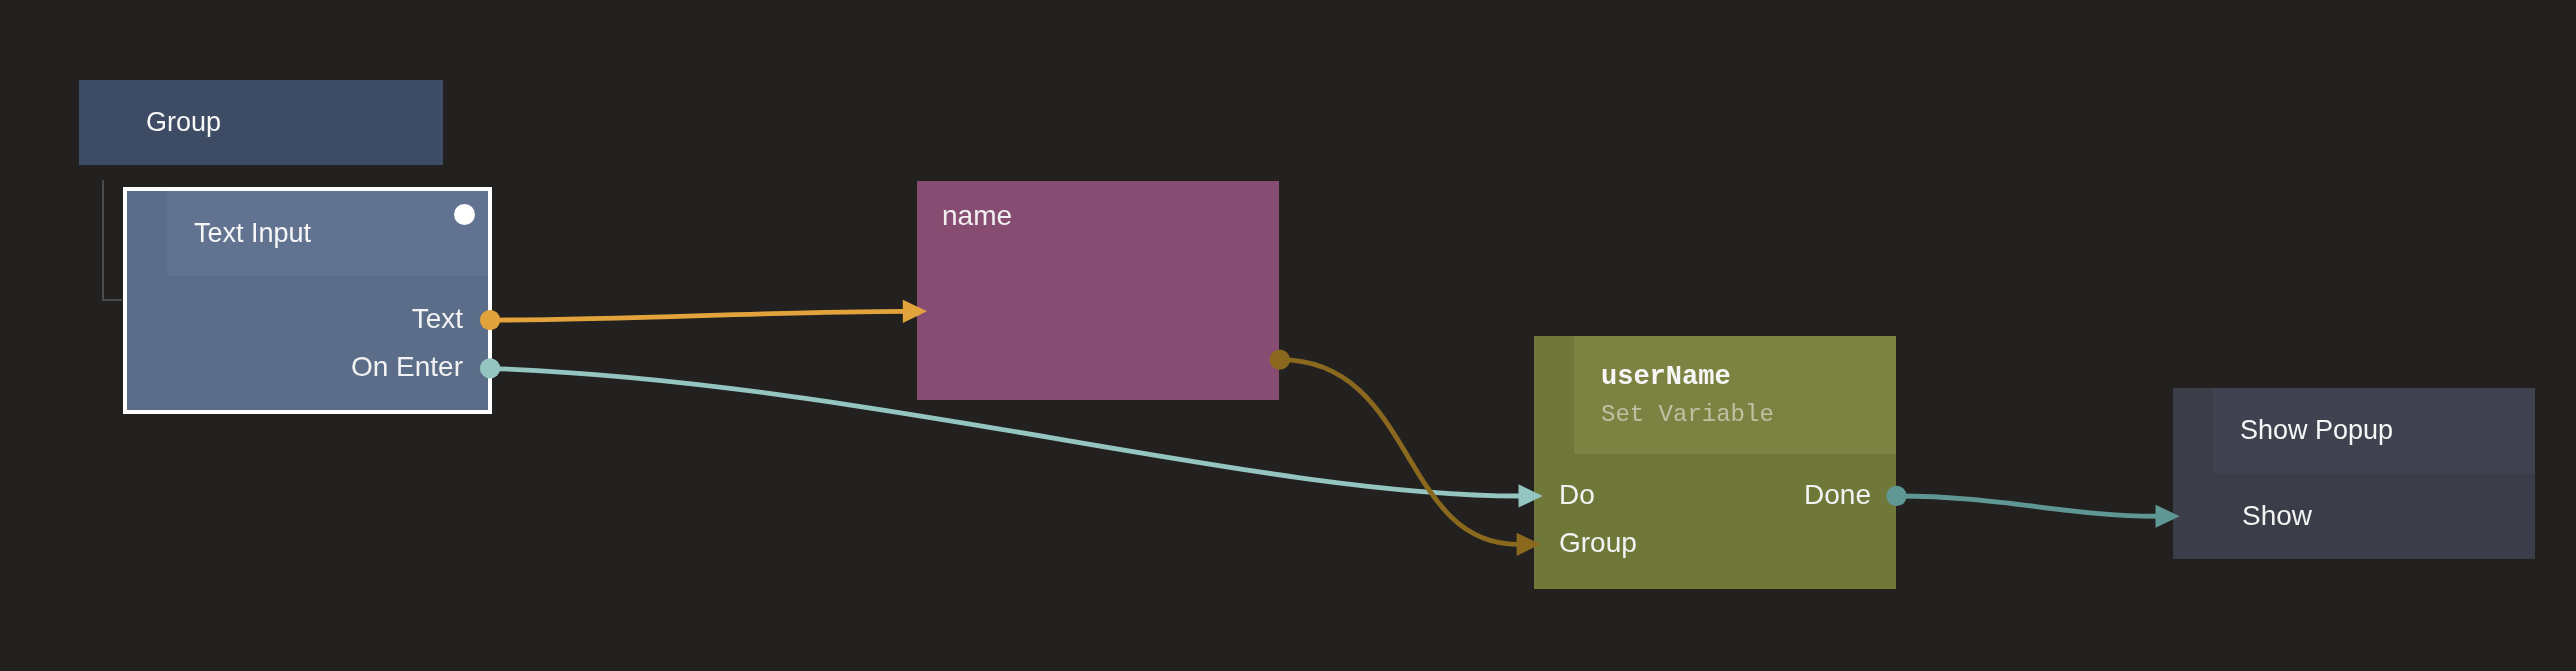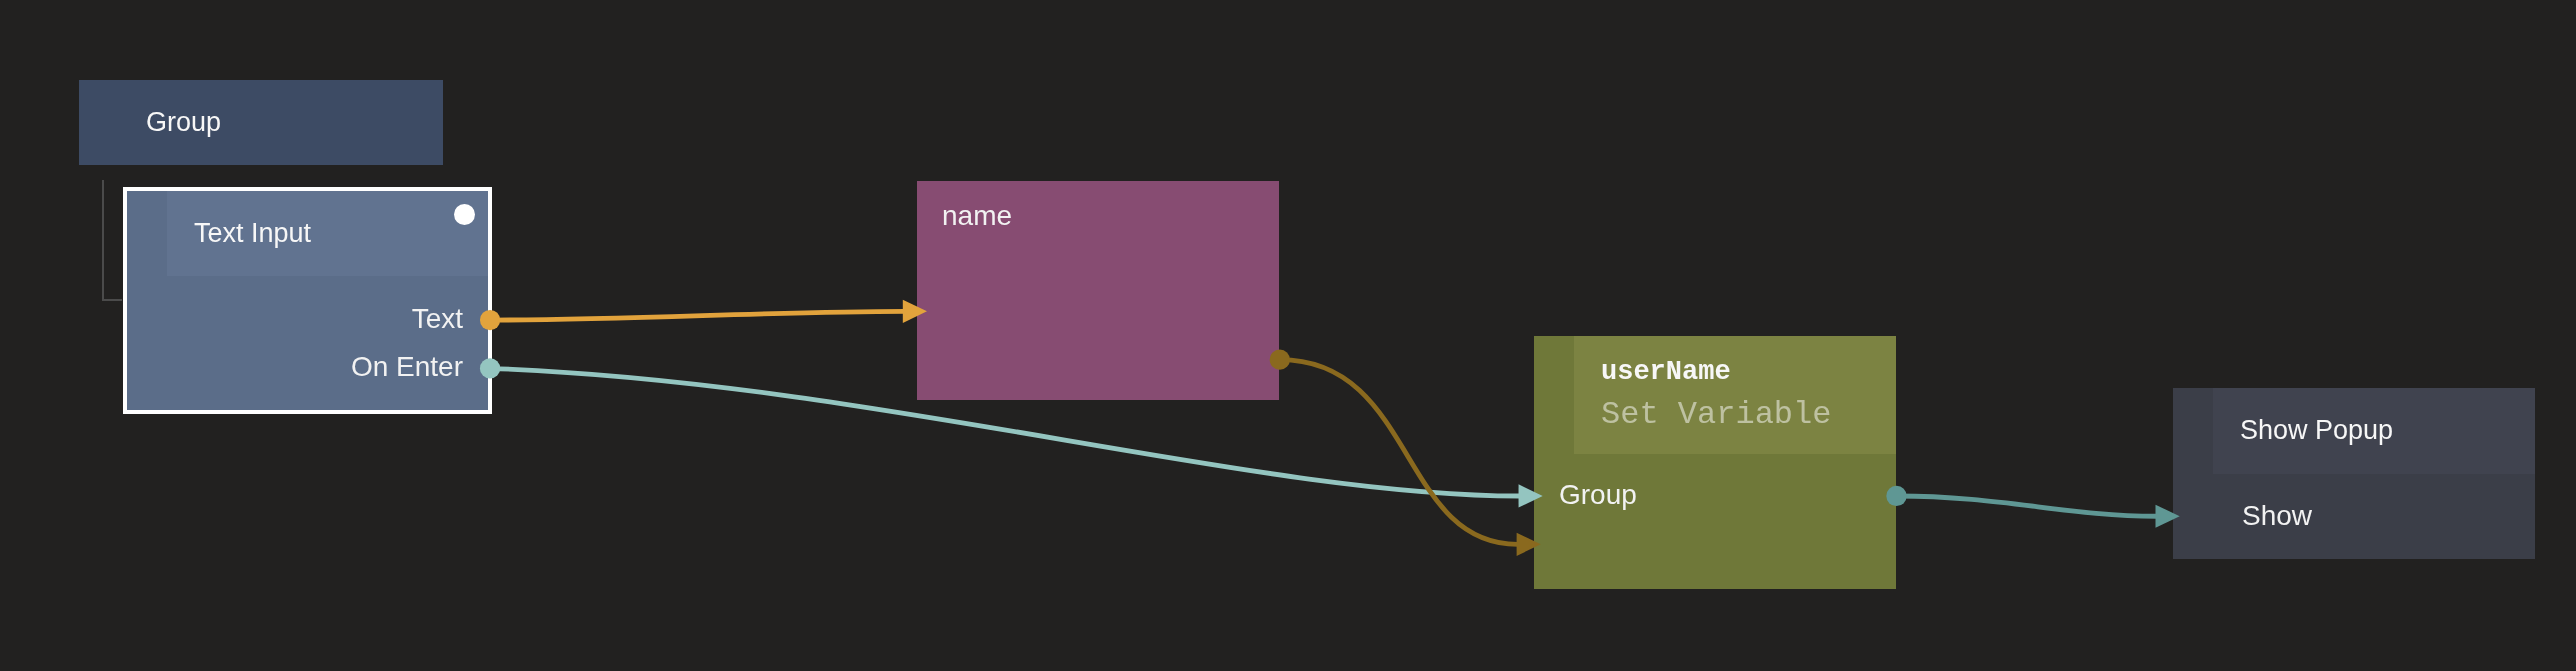--- a/index.html
+++ b/index.html
@@ -5,21 +5,21 @@
   html,body{margin:0;padding:0;background:#222120;}
   .canvas{
     position:relative;width:2576px;height:672px;overflow:hidden;
     background:#222120;
     font-family:"Liberation Sans", sans-serif;
     -webkit-font-smoothing:antialiased;
   }
   .node{position:absolute;z-index:2;color:#f2f2f2;}
   .node .hdr{display:flex;flex-direction:column;justify-content:center;padding-left:27px;box-sizing:border-box;margin-left:40px;}
   .node .ttl{font-size:27px;color:#f7f7f7;line-height:1.3;}
-  .node .sub{font-size:32px;color:rgba(255,255,255,0.5);line-height:1.3;margin-top:3.9px;}
+  .node .sub{font-size:24px;color:rgba(255,255,255,0.5);line-height:1.3;margin-top:3.9px;}
   .node .bdy{box-sizing:border-box;}
   .prow{height:48px;display:flex;align-items:center;padding:0 25px;font-size:28px;color:#f2f2f2;}
   .prow.out{justify-content:flex-end;}
   .prow.both{justify-content:space-between;}
 
   
   .n-group{left:79px;top:80px;width:364px;height:85px;background:#3d4b64;}
   .n-group .hdr{height:85px;}
 
   
@@ -88,20 +88,24 @@
       </div>
     </div>
   </div>
 
   <div class="node n-variable">
     <div class="hdr">
       <span class="ttl">userName</span>
       <span class="sub">Set Variable</span>
     </div>
     <div class="bdy">
+      <div class="prow both">
+        <span>Do</span>
+        <span>Done</span>
+      </div>
       <div class="prow">
         <span>Group</span>
       </div>
     </div>
   </div>
 
   <div class="node n-popup">
     <div class="hdr">
       <span class="ttl">Show Popup</span>
     </div>

